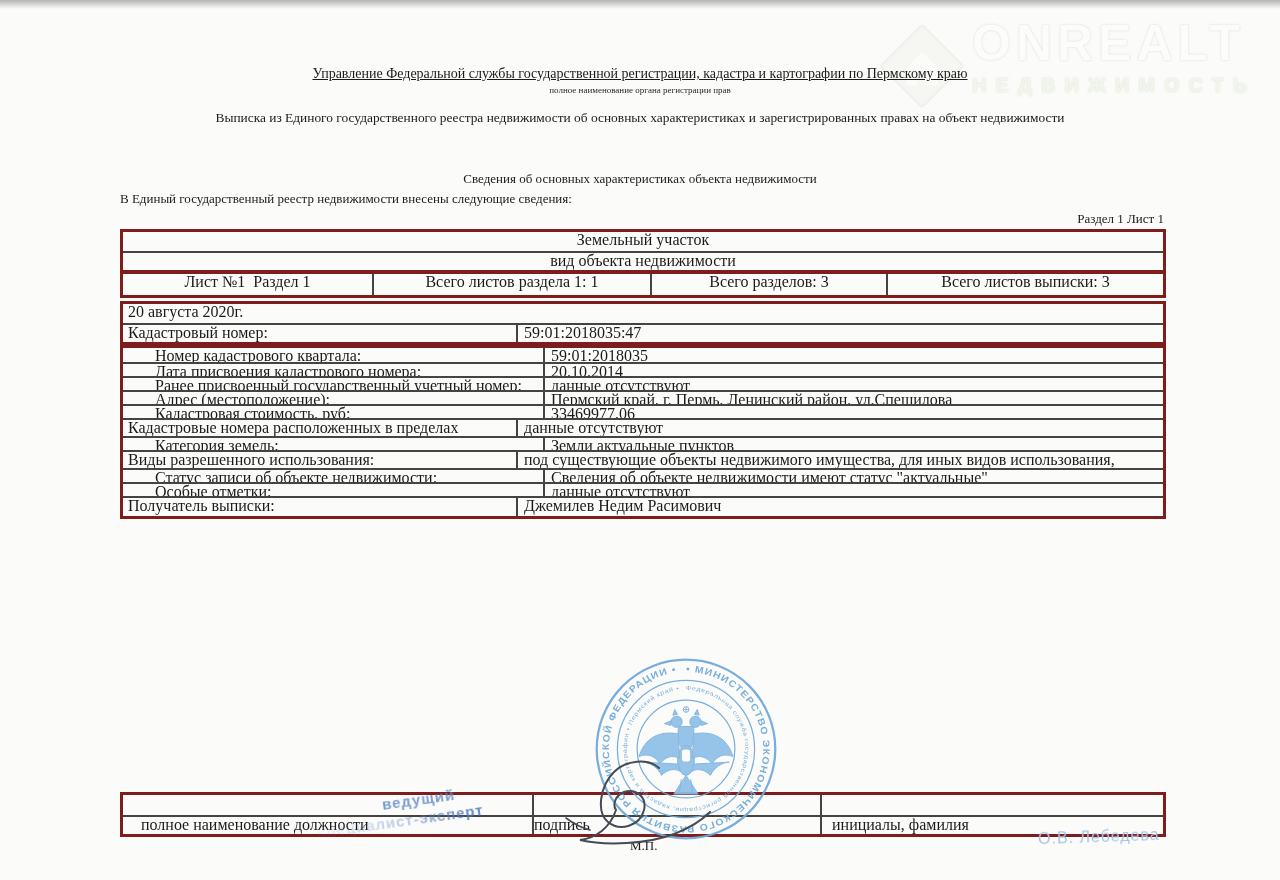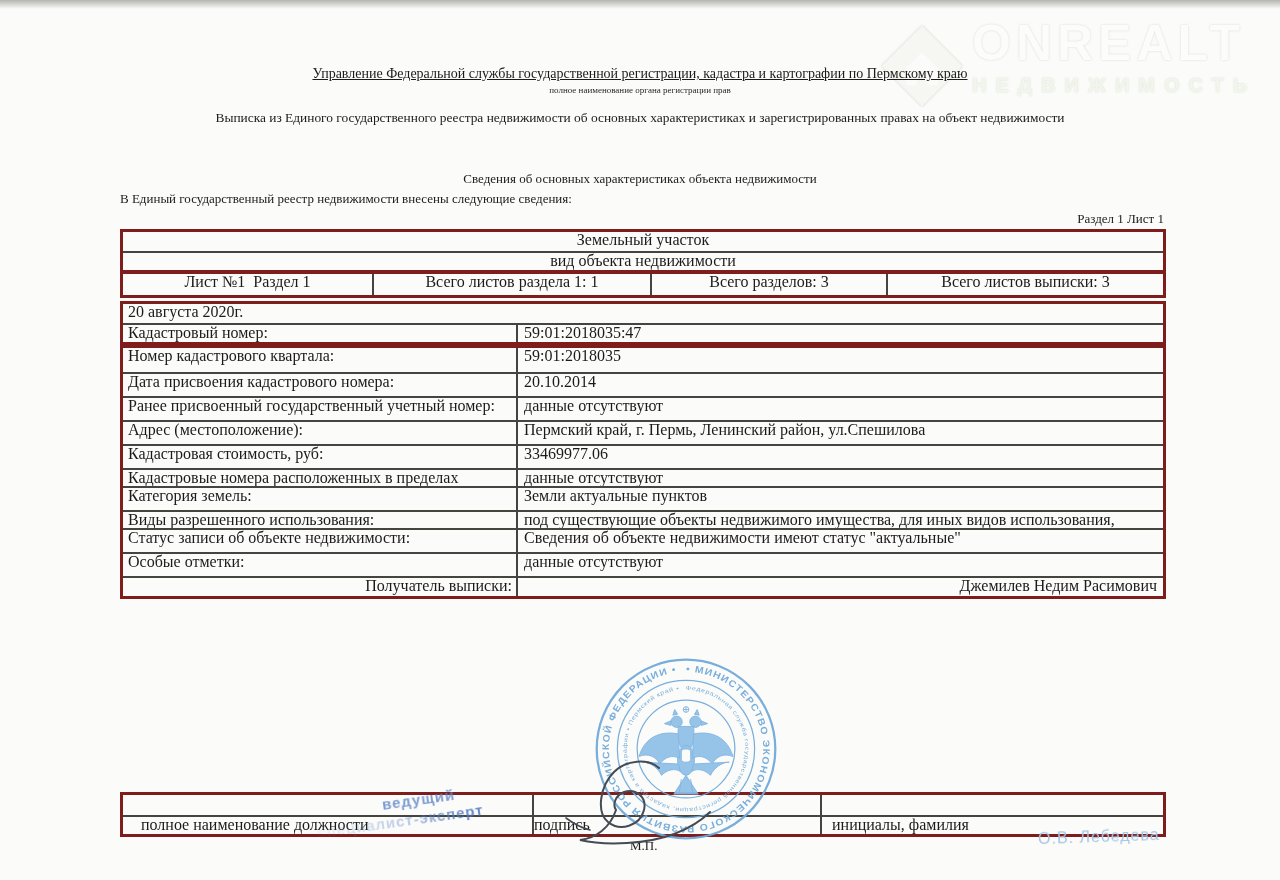--- a/index.html
+++ b/index.html
@@ -60,21 +60,21 @@
     position:absolute;right:116px;top:211px;font-size:13px;
   }
 
   
   .tbl{
     position:absolute;left:120px;width:1046px;box-sizing:border-box;
     border:3px solid #7f1d1d;font-size:16px;line-height:16px;
   }
   .trow{display:flex;box-sizing:border-box;overflow:hidden;}
   .trow + .trow{border-top:2px solid #46443f;}
-  .h1{height:24px;} .h2{height:18px;} .h19{height:19px;} .h20{height:20px;text-align:right;}
+  .h1{height:14px;padding-left:27px;} .h2{height:18px;} .h19{height:19px;} .h20{height:20px;}
   .cell-c{flex:1;text-align:center;}
   .lbl{width:393px;flex:0 0 393px;padding:0 4px 0 5px;box-sizing:border-box;}
   .val{flex:1;border-left:2px solid #46443f;padding:0 6px 0 6px;box-sizing:border-box;}
 
   #tbl-objtype{top:229px;}
   #tbl-sheet{top:271px;}
   #tbl-sheet .trow{height:21px;}
   #tbl-sheet .scell{box-sizing:border-box;text-align:center;white-space:pre;}
   #tbl-sheet .scell + .scell{border-left:2px solid #46443f;}
   #tbl-date{top:301px;}

